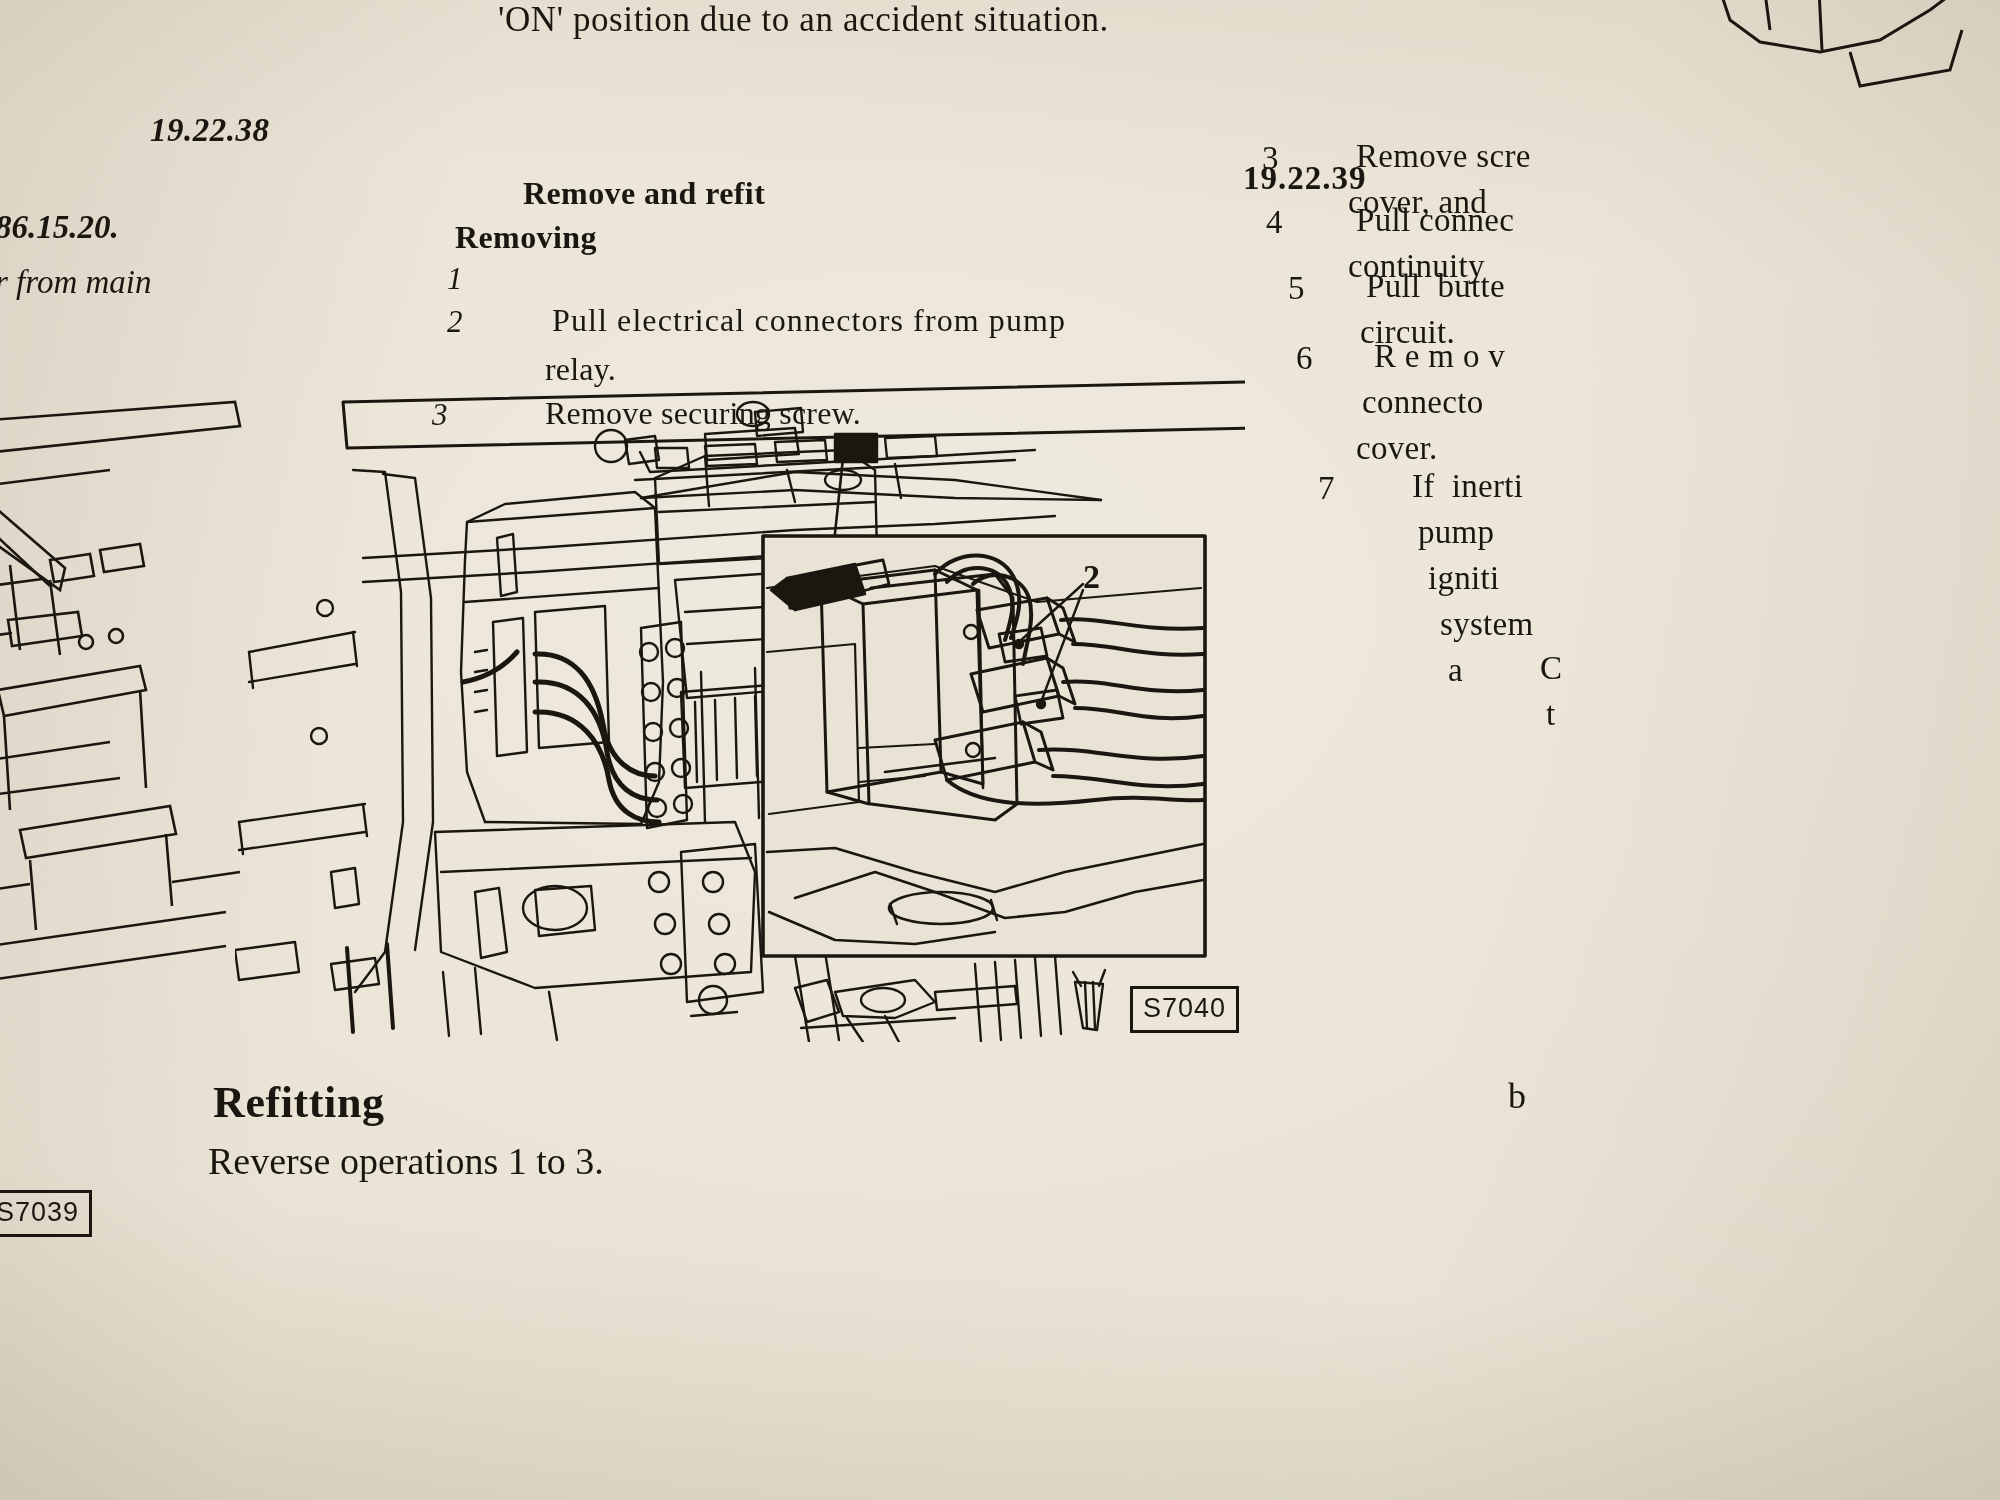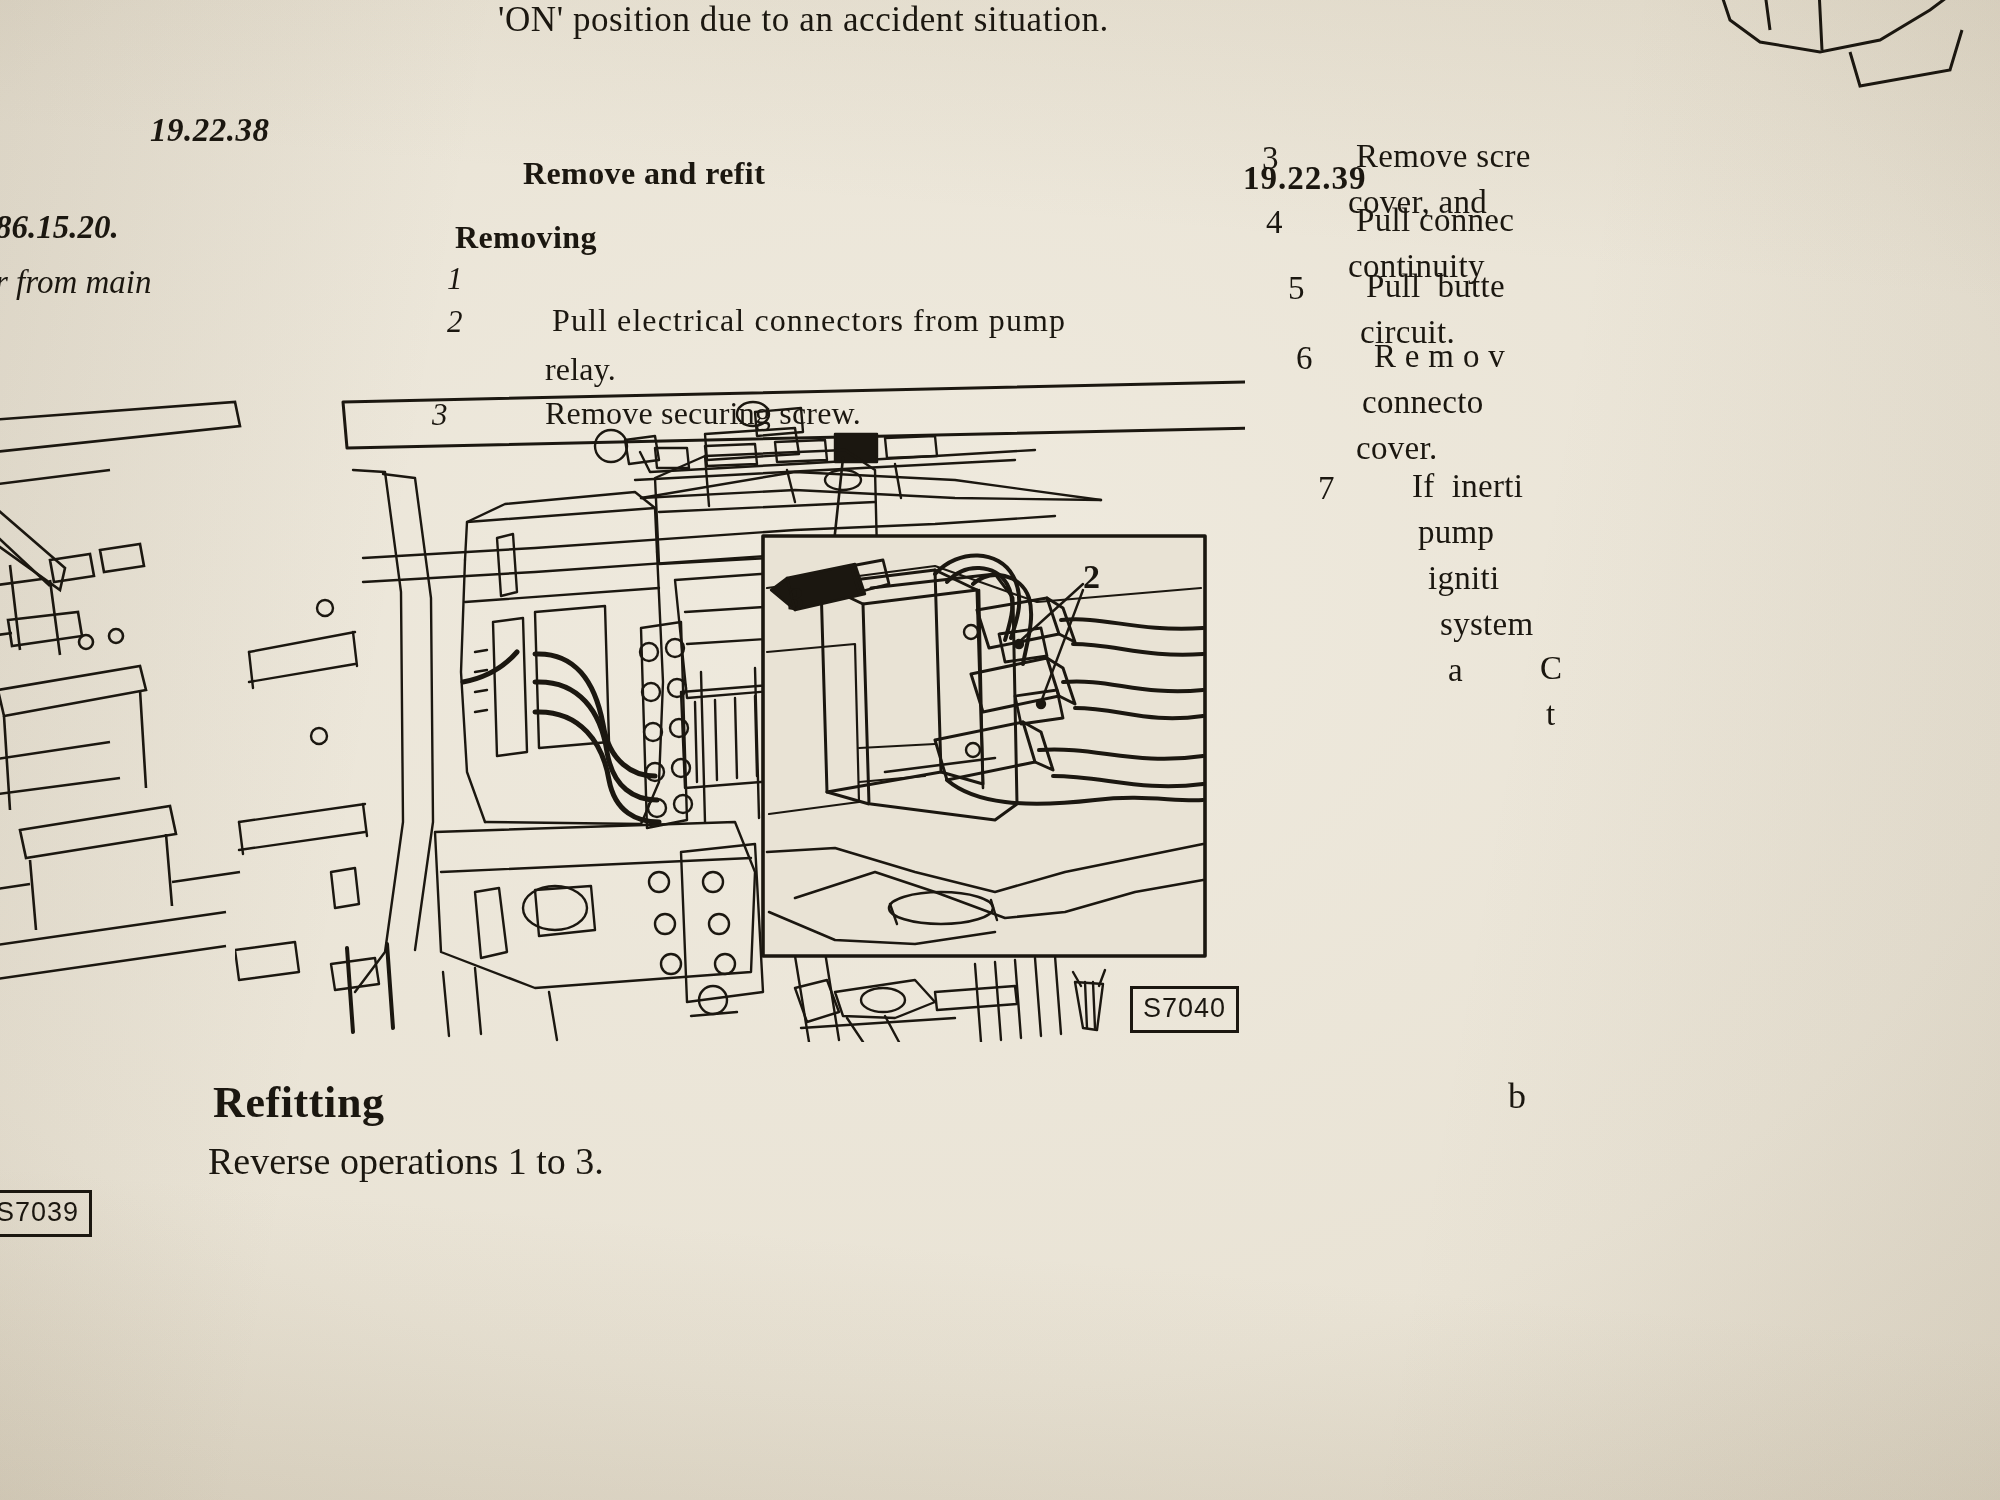--- a/index.html
+++ b/index.html
@@ -150,21 +150,21 @@
       <path d="M10 -40 L30 20 L60 42 L120 52 L180 40 L230 10 L270 -20"></path>
       <path d="M62 -30 L70 30 M118 -30 L122 50"></path>
       <path d="M186 -20 L300 -10"></path>
       <path d="M150 52 L160 86 L250 70 L262 30"></path>
     </g>
   </svg>
 
   <div class="txt hdr-num" style="left:150px; top:112px;">19.22.38</div>
 
 
-  <div class="txt sub-bold" style="left:523px; top:156px;">Remove and refit</div>
+  <div class="txt sub-bold" style="left:523px; top:176px;">Remove and refit</div>
 
   <div class="txt hdr-num" style="left:1243px; top:160px; font-style:normal; letter-spacing:1px;">19.22.39</div>
 
   <div class="txt sub-bold" style="left:455px; top:220px;">Removing</div>
 
   <div class="txt step-num" style="left:447px; top:262px;">1</div>
 
   <div class="txt step-num" style="left:447px; top:305px;">2</div>
   <div class="txt body-txt" style="left:552px; top:303px; letter-spacing:1.1px;">Pull electrical connectors from pump</div>
   <div class="txt body-txt" style="left:545px; top:352px;">relay.</div>

